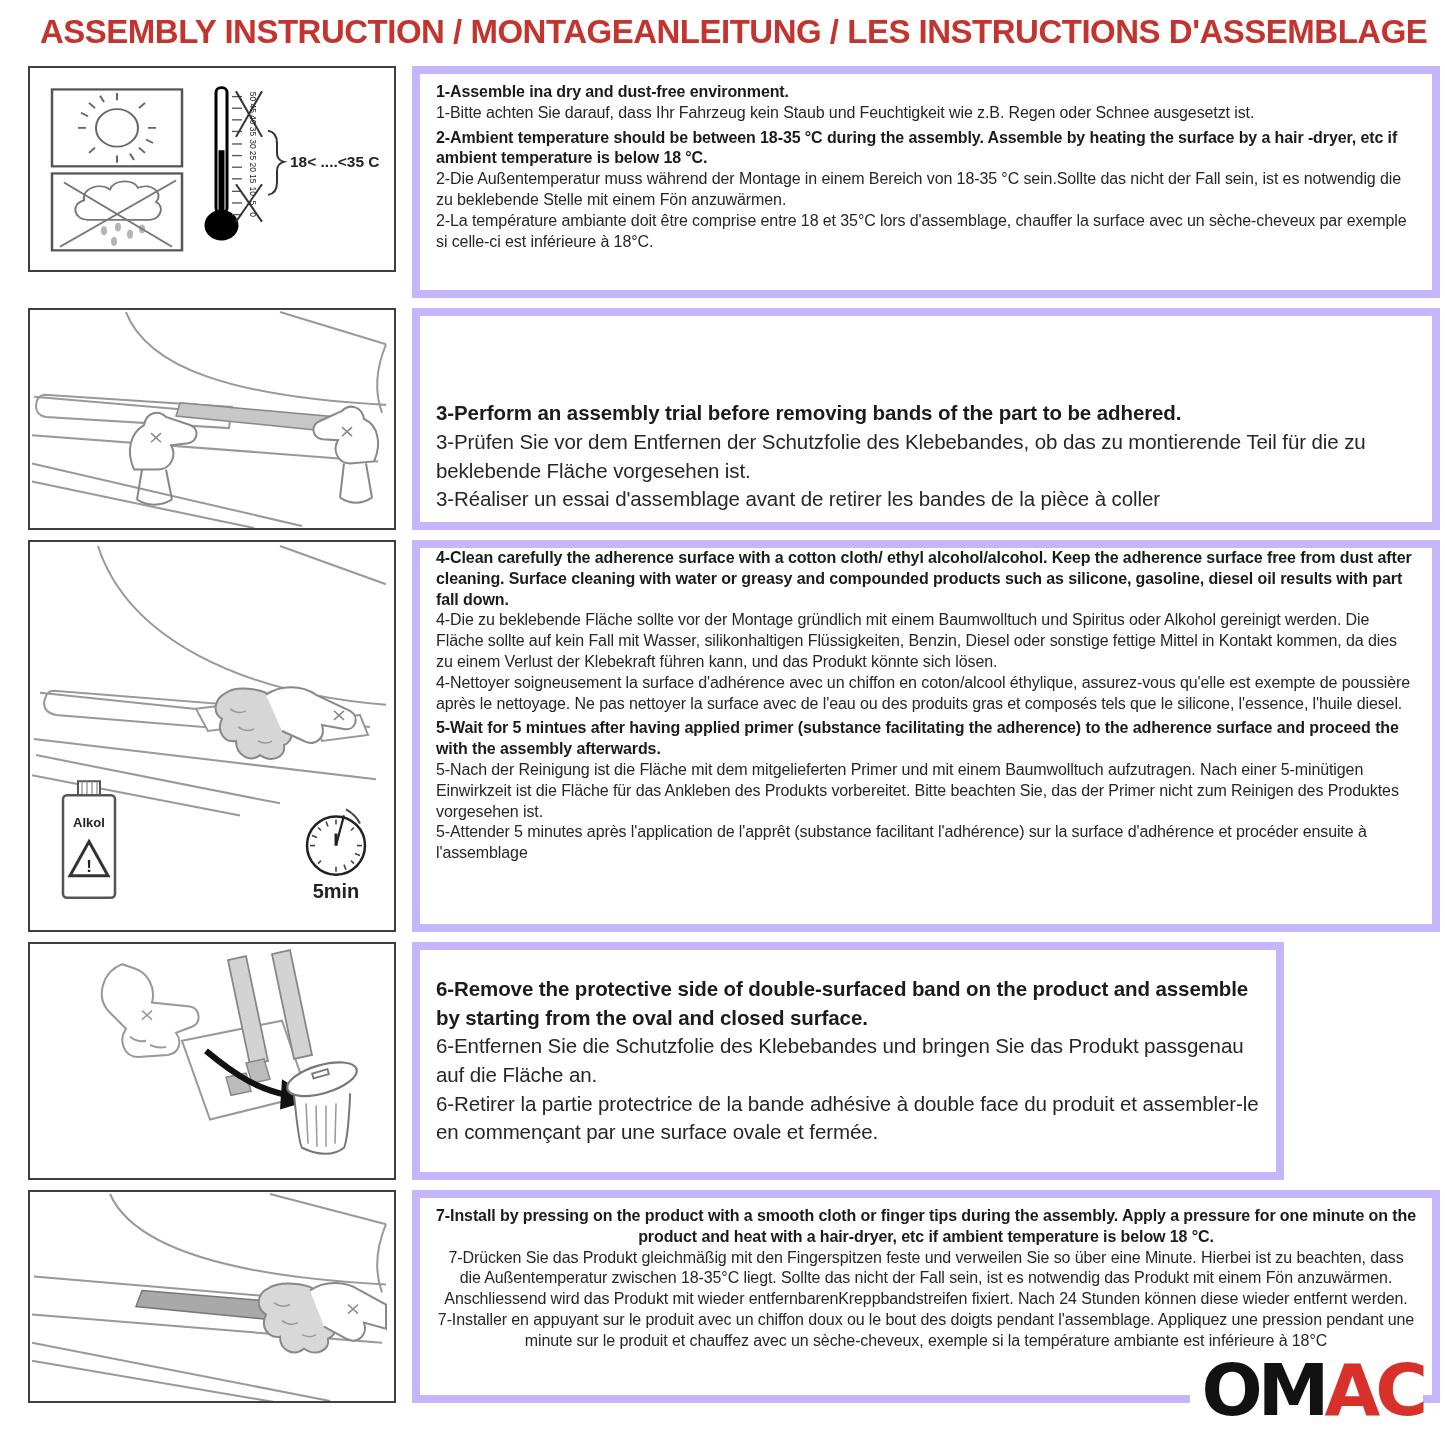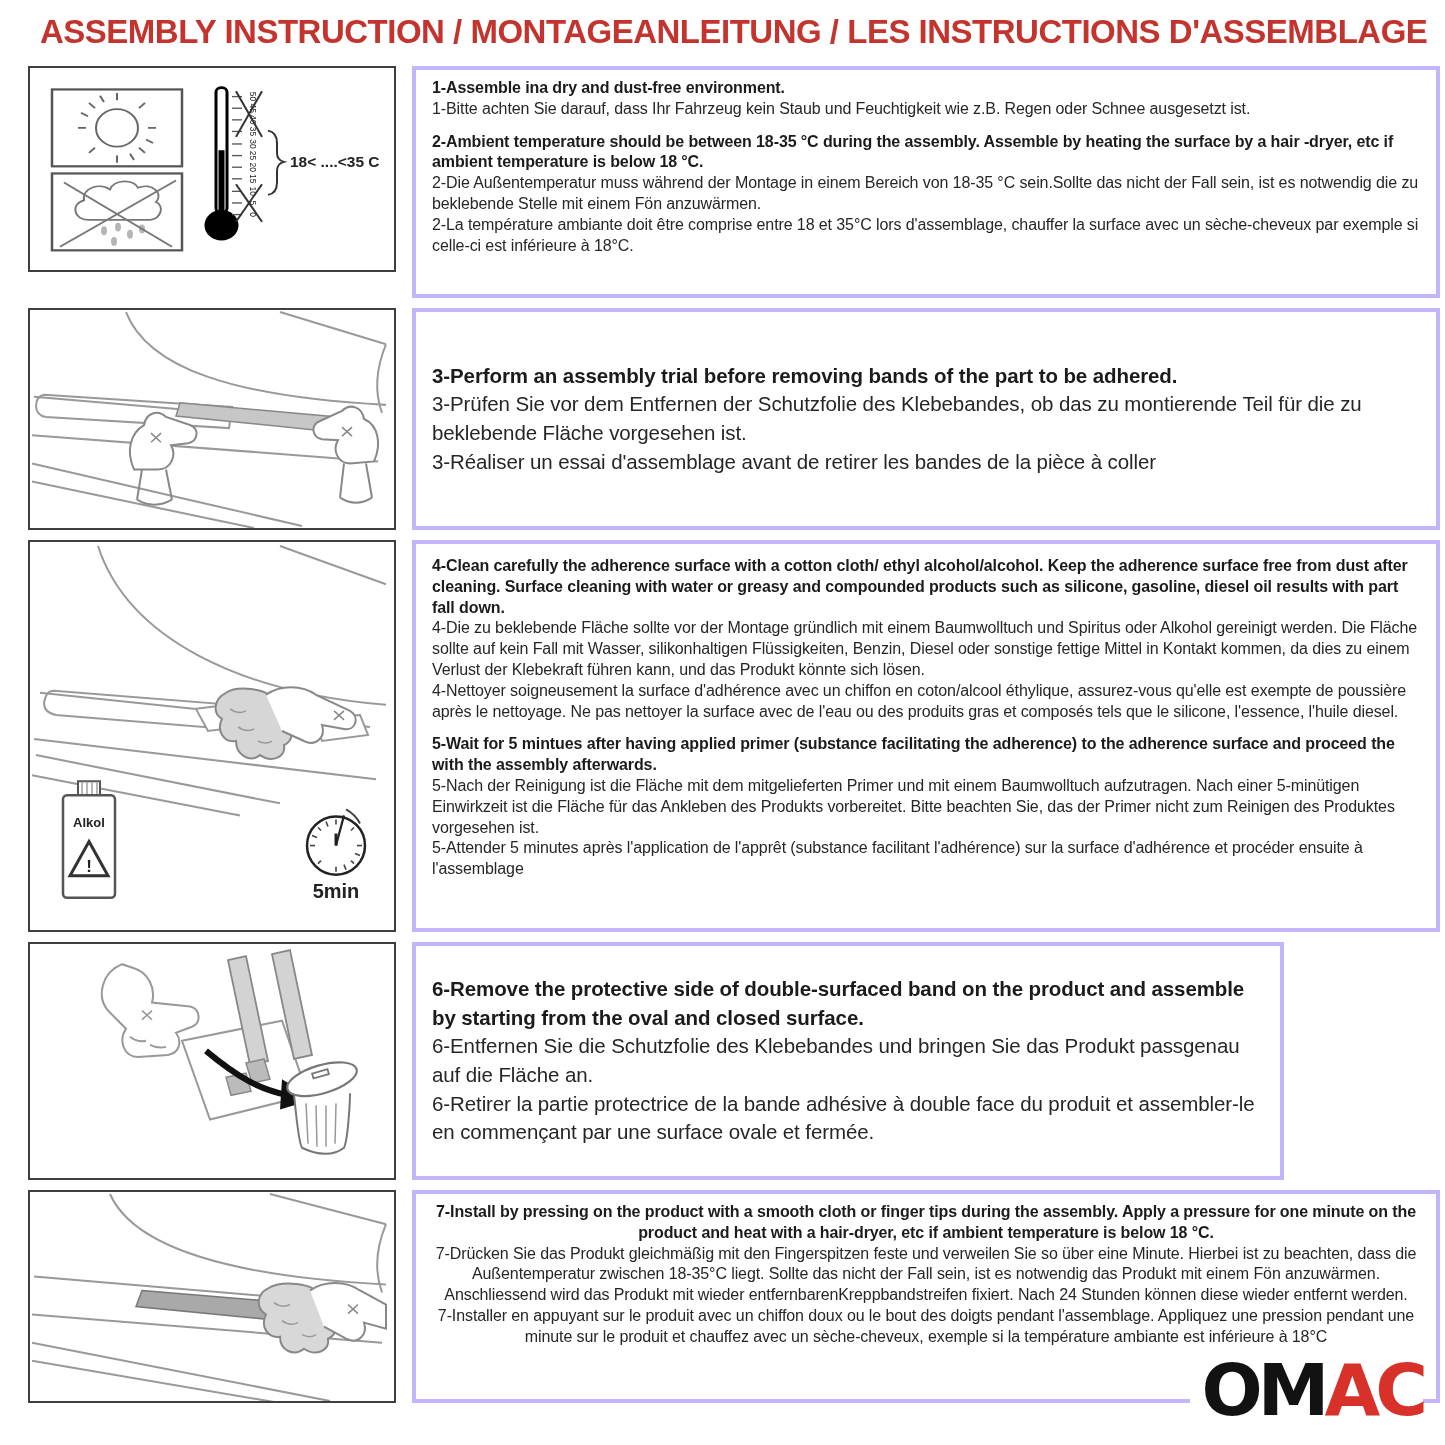--- a/index.html
+++ b/index.html
@@ -3,27 +3,27 @@
 <meta charset="utf-8">
 <style>
   html,body{margin:0;padding:0;background:#ffffff;}
   .page{position:relative;width:1445px;height:1445px;background:#ffffff;overflow:hidden;
         font-family:"Liberation Sans",sans-serif;color:#262626;}
   .title{position:absolute;left:40px;top:12px;font-size:34px;font-weight:bold;
          color:#c4342f;letter-spacing:-0.5px;white-space:nowrap;
          transform:scaleX(0.97);transform-origin:left center;}
   .figbox{position:absolute;box-sizing:border-box;border:2.5px solid #3f3f3f;background:#fff;}
   .figbox svg{position:absolute;left:0;top:0;width:100%;height:100%;}
-  .textbox{position:absolute;box-sizing:border-box;border:4px solid #c4b5fd;background:#fff;
+  .textbox{position:absolute;box-sizing:border-box;border:8px solid #c4b5fd;background:#fff;
            padding:8px 16px;overflow:hidden;}
   .textbox.center{display:flex;flex-direction:column;justify-content:center;}
   .small p{margin:0;font-size:16px;line-height:1.3;letter-spacing:-0.1px;}
   .big p{margin:0;font-size:20.5px;line-height:1.4;letter-spacing:-0.1px;}
   p.b{font-weight:bold;color:#1b1b1b;}
-  p.gap{margin-top:12px;}
+  p.gap{margin-top:4px;}
   svg text{font-family:"Liberation Sans",sans-serif;fill:#222;}
   .logo{position:absolute;right:22px;top:1352px;z-index:6;background:#ffffff;
         padding:2px 0 2px 12px;font-family:"DejaVu Sans",sans-serif;font-weight:bold;
         font-size:72px;line-height:1;letter-spacing:-5px;white-space:nowrap;}
   .logo .lb{color:#121212;}
   .logo .lr{color:#d8312a;}
 </style>
 </head>
 <body>
 
@@ -136,21 +136,21 @@
       </g>
 
       <g fill="#ffffff" stroke="#888" stroke-width="2">
         <path d="M 344,150 C 352,132 348,114 334,108 C 332,96 320,92 312,100 L 290,110 C 280,114 282,126 292,128 L 308,129 C 302,139 308,152 320,152 Z"></path>
         <path d="M 336,152 L 342,186 M 314,152 L 310,186 M 310,186 Q 326,196 342,186" fill="none"></path>
         <path d="M 312,116 l 10,9 M 312,125 l 10,-9" fill="none" stroke-width="1.5"></path>
       </g>
     </svg>
   </div>
 
-  <div class="textbox big center" style="left:412px;top:308px;width:1028px;height:222px;">
+  <div class="textbox big center" style="left:412px;top:308px;width:1028px;height:222px;justify-content:flex-end;">
     <p class="b">3-Perform an assembly trial before removing bands of the part to be adhered.</p>
     <p>3-Prüfen Sie vor dem Entfernen der Schutzfolie des Klebebandes, ob das zu montierende Teil für die zu beklebende Fläche vorgesehen ist.</p>
     <p>3-Réaliser un essai d'assemblage avant de retirer les bandes de la pièce à coller</p>
   </div>
 
   <div class="figbox" style="left:28px;top:540px;width:368px;height:392px;padding-left:44px;">
     <svg viewBox="0 0 364 386" preserveAspectRatio="none">
       <g fill="none" stroke="#999" stroke-width="2">
         <path d="M 68,4 C 98,96 210,150 356,162"></path>
         <path d="M 250,4 L 356,42"></path>
@@ -198,21 +198,21 @@
             <line x1="325" y1="310" x2="330" y2="312"></line>
         </g>
         <line x1="306" y1="302" x2="314" y2="272" stroke="#222" stroke-width="2.2"></line>
         <line x1="306" y1="302" x2="306" y2="290" stroke="#222" stroke-width="3"></line>
         <path d="M 316,266 A 34,34 0 0 1 330,280" fill="none" stroke="#444" stroke-width="2"></path>
         <text x="306" y="354" text-anchor="middle" font-size="20" font-weight="bold">5min</text>
       </g>
     </svg>
   </div>
 
-  <div class="textbox small" style="left:412px;top:540px;width:1028px;height:392px;padding-top:12px;">
+  <div class="textbox small" style="left:412px;top:540px;width:1028px;height:392px;padding-top:0;">
     <p class="b">4-Clean carefully the adherence surface with a cotton cloth/ ethyl alcohol/alcohol. Keep the adherence surface free from dust after cleaning. Surface cleaning with water or greasy and compounded products such as silicone, gasoline, diesel oil results with part fall down.</p>
     <p>4-Die zu beklebende Fläche sollte vor der Montage gründlich mit einem Baumwolltuch und Spiritus oder Alkohol gereinigt werden. Die Fläche sollte auf kein Fall mit Wasser, silikonhaltigen Flüssigkeiten, Benzin, Diesel oder sonstige fettige Mittel in Kontakt kommen, da dies zu einem Verlust der Klebekraft führen kann, und das Produkt könnte sich lösen.</p>
     <p>4-Nettoyer soigneusement la surface d'adhérence avec un chiffon en coton/alcool éthylique, assurez-vous qu'elle est exempte de poussière après le nettoyage. Ne pas nettoyer la surface avec de l'eau ou des produits gras et composés tels que le silicone, l'essence, l'huile diesel.</p>
     <p class="b gap">5-Wait for 5 mintues after having applied primer (substance facilitating the adherence) to the adherence surface and proceed the with the assembly afterwards.</p>
     <p>5-Nach der Reinigung ist die Fläche mit dem mitgelieferten Primer und mit einem Baumwolltuch aufzutragen. Nach einer 5-minütigen Einwirkzeit ist die Fläche für das Ankleben des Produkts vorbereitet. Bitte beachten Sie, das der Primer nicht zum Reinigen des Produktes vorgesehen ist.</p>
     <p>5-Attender 5 minutes après l'application de l'apprêt (substance facilitant l'adhérence) sur la surface d'adhérence et procéder ensuite à l'assemblage</p>
   </div>
 
   <div class="figbox" style="left:28px;top:942px;width:368px;height:238px;">
     <svg viewBox="0 0 364 232" preserveAspectRatio="none">

